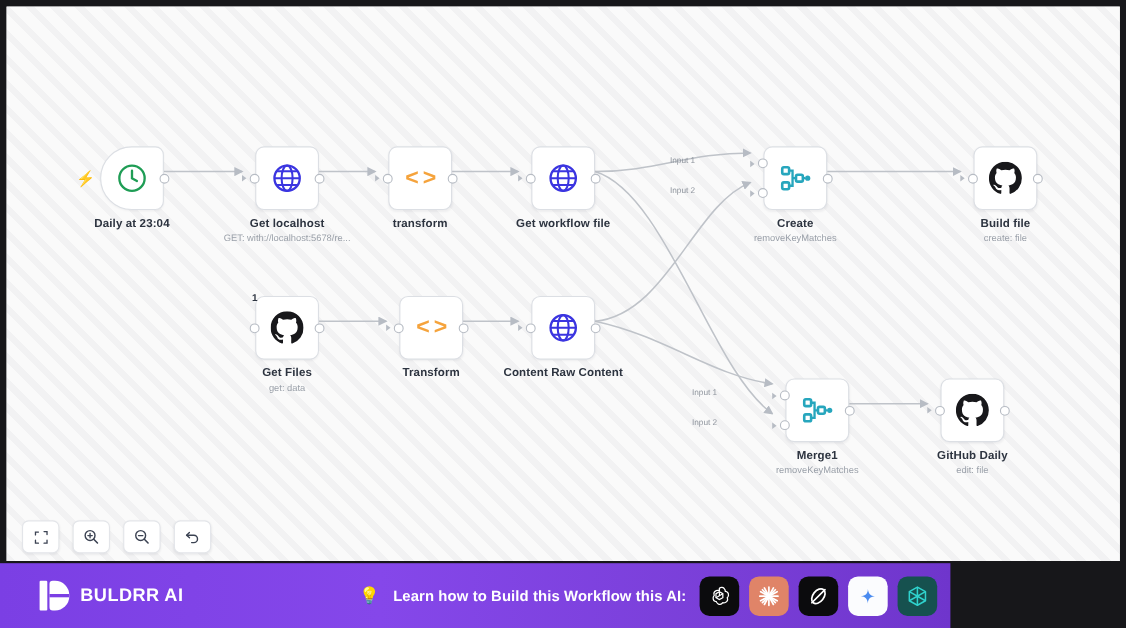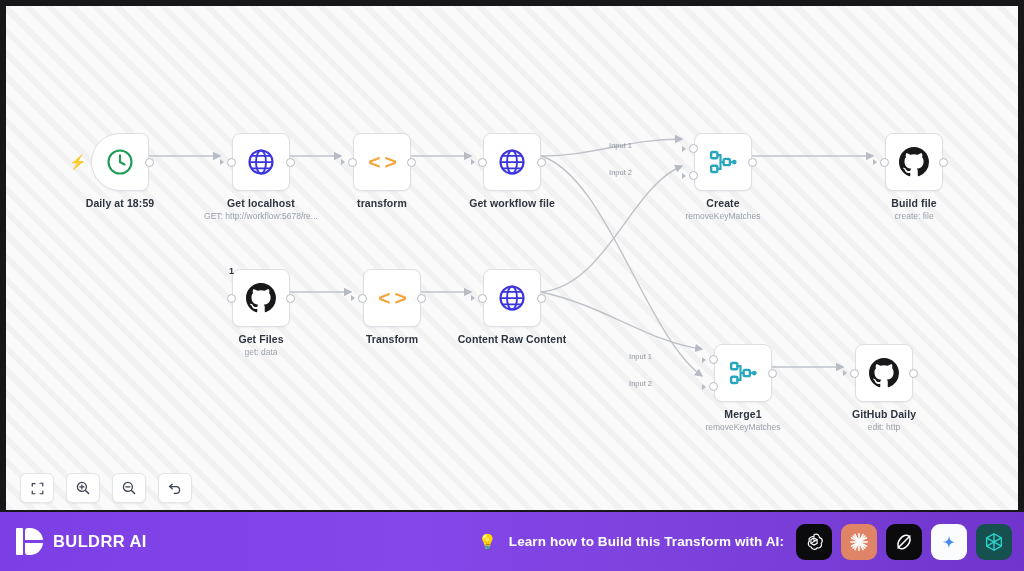--- a/index.html
+++ b/index.html
@@ -78,23 +78,23 @@
   
   #toolbar{position:absolute;left:14px;top:467px;display:flex;gap:12px;}
   .tbtn{
     width:34px;height:30px;background:#fff;border:1px solid #e3e5e9;border-radius:6px;
     display:flex;align-items:center;justify-content:center;
     box-shadow:0 1px 2px rgba(16,24,40,.06);cursor:pointer;box-sizing:border-box;
   }
 
   
   #banner{
-    position:absolute;left:0;bottom:0;width:1024px;height:59px;
+    position:absolute;left:0;bottom:0;width:844px;height:59px;
     background:linear-gradient(90deg,#7b3fe4 0%,#8547ea 40%,#7a3fd8 75%,#6f35cc 100%);
-    display:flex;align-items:center;
+    display:flex;align-items:center;padding-left:20px;
   }
   #brand{display:flex;align-items:center;gap:10px;margin-left:16px;}
   .logo-mark{
     width:27px;height:27px;position:relative;flex:0 0 auto;
   }
   .logo-mark .bar{position:absolute;left:0;top:0;width:7px;height:27px;background:#fff;border-radius:1px;}
   .logo-mark .blob{position:absolute;left:9px;top:0;width:18px;height:27px;background:#fff;
      border-radius:3px 13px 13px 3px;}
   .logo-mark .cut{position:absolute;left:9px;top:12px;width:18px;height:3px;background:#7b3fe4;}
   #brand .btxt{color:#fff;font-size:16.5px;font-weight:700;letter-spacing:.4px;}
@@ -140,36 +140,36 @@
 
     <div class="node" style="left:85px;top:127px">
       <span class="bolt">⚡</span>
       <div class="nbox trigger">
         <svg class="icn" width="30" height="30" viewBox="0 0 24 24">
           <circle cx="12" cy="12" r="9.2" fill="none" stroke="#1f9d55" stroke-width="1.7"></circle>
           <path d="M12 6.6 V12 L15.6 14" fill="none" stroke="#1f9d55" stroke-width="1.7" stroke-linecap="round"></path>
         </svg>
       </div>
       <span class="port out"></span>
-      <div class="nlabel">Daily at 18:59</div>
+      <div class="nlabel">Daily at 23:04</div>
     </div>
 
     <div class="node" style="left:226px;top:127px">
       <div class="nbox">
         <svg class="icn" width="30" height="30" viewBox="0 0 24 24">
           <circle cx="12" cy="12" r="9.2" fill="none" stroke="#3b35e0" stroke-width="1.7"></circle>
           <ellipse cx="12" cy="12" rx="4" ry="9.2" fill="none" stroke="#3b35e0" stroke-width="1.5"></ellipse>
           <path d="M3 12 H21 M4.3 7 H19.7 M4.3 17 H19.7" stroke="#3b35e0" stroke-width="1.4" fill="none"></path>
         </svg>
       </div>
       <span class="arrowin"></span>
       <span class="port in"></span>
       <span class="port out"></span>
       <div class="nlabel">Get localhost</div>
-      <div class="nsub">GET: http://workflow:5678/re...</div>
+      <div class="nsub">GET: with://localhost:5678/re...</div>
     </div>
 
     <div class="node" style="left:347px;top:127px">
       <div class="nbox">
         <span class="code-icn">&lt;&nbsp;&gt;</span>
       </div>
       <span class="arrowin"></span>
       <span class="port in"></span>
       <span class="port out"></span>
       <div class="nlabel">transform</div>
@@ -284,21 +284,21 @@
     <div class="node" style="left:849px;top:338px">
       <div class="nbox">
         <svg class="icn" width="30" height="30" viewBox="0 0 16 16">
           <path fill="#18181b" d="M8 0C3.58 0 0 3.58 0 8c0 3.54 2.29 6.53 5.47 7.59.4.07.55-.17.55-.38 0-.19-.01-.82-.01-1.49-2.01.37-2.53-.49-2.69-.94-.09-.23-.48-.94-.82-1.13-.28-.15-.68-.52-.01-.53.63-.01 1.08.58 1.23.82.72 1.21 1.87.87 2.33.66.07-.52.28-.87.51-1.07-1.78-.2-3.64-.89-3.64-3.95 0-.87.31-1.59.82-2.15-.08-.2-.36-1.02.08-2.12 0 0 .67-.21 2.2.82.64-.18 1.32-.27 2-.27s1.36.09 2 .27c1.53-1.04 2.2-.82 2.2-.82.44 1.1.16 1.92.08 2.12.51.56.82 1.27.82 2.15 0 3.07-1.87 3.75-3.65 3.95.29.25.54.73.54 1.48 0 1.07-.01 1.93-.01 2.2 0 .21.15.46.55.38A8.01 8.01 0 0 0 16 8c0-4.42-3.58-8-8-8z"></path>
         </svg>
       </div>
       <span class="arrowin"></span>
       <span class="port in"></span>
       <span class="port out"></span>
       <div class="nlabel">GitHub Daily</div>
-      <div class="nsub">edit: http</div>
+      <div class="nsub">edit: file</div>
     </div>
 
     <div id="toolbar">
       <div class="tbtn">
         <svg width="15" height="15" viewBox="0 0 20 20">
           <g fill="none" stroke="#3b4252" stroke-width="1.6" stroke-linecap="round">
             <path d="M3 7 V3.6 H6.6"></path>
               <path d="M13.4 3 H17 V6.6"></path>
             <path d="M17 13.4 V17 H13.4"></path>
               <path d="M6.6 17 H3 V13.4"></path>
@@ -335,21 +335,21 @@
       <span class="logo-mark">
         <span class="bar"></span>
           <span class="blob"></span>
           <span class="cut"></span>
       </span>
       <span class="btxt">BULDRR AI</span>
     </div>
 
     <div id="cta">
       <span class="bulb">💡</span>
-      <span class="ctatxt">Learn how to Build this Transform with AI:</span>
+      <span class="ctatxt">Learn how to Build this Workflow this AI:</span>
 
       <span class="aiwrap">
         <span class="ai openai">
           <svg width="22" height="22" viewBox="0 0 24 24">
             <path fill="none" stroke="#fff" stroke-width="1.25" d="M12 4.1c1.6-1.3 4-1 5.2.8.5.7.7 1.5.7 2.3 1.9.3 3.2 2 3.1 3.9-.1 1-.5 1.8-1.2 2.4.7 1.8-.1 3.9-1.9 4.7-.8.4-1.7.4-2.5.2-1.1 1.6-3.3 2-4.9 1-.8-.5-1.3-1.2-1.6-2-1.9-.3-3.2-2-3.1-3.9.1-.9.5-1.7 1.1-2.3-.7-1.8.1-3.9 1.9-4.7.8-.4 1.7-.4 2.5-.2.2-.1.4-.2.7-.2z"></path>
             <path fill="none" stroke="#fff" stroke-width="1.25" d="M12 7.6 L15.4 9.5 v4 L12 15.4 8.6 13.5 v-4z"></path>
             <path fill="none" stroke="#fff" stroke-width="1.1" d="M12 7.6 V11.5 M15.4 9.5 L12 11.5 M8.6 13.5 L12 11.5"></path>
           </svg>
         </span>
         <span class="ai claude">

